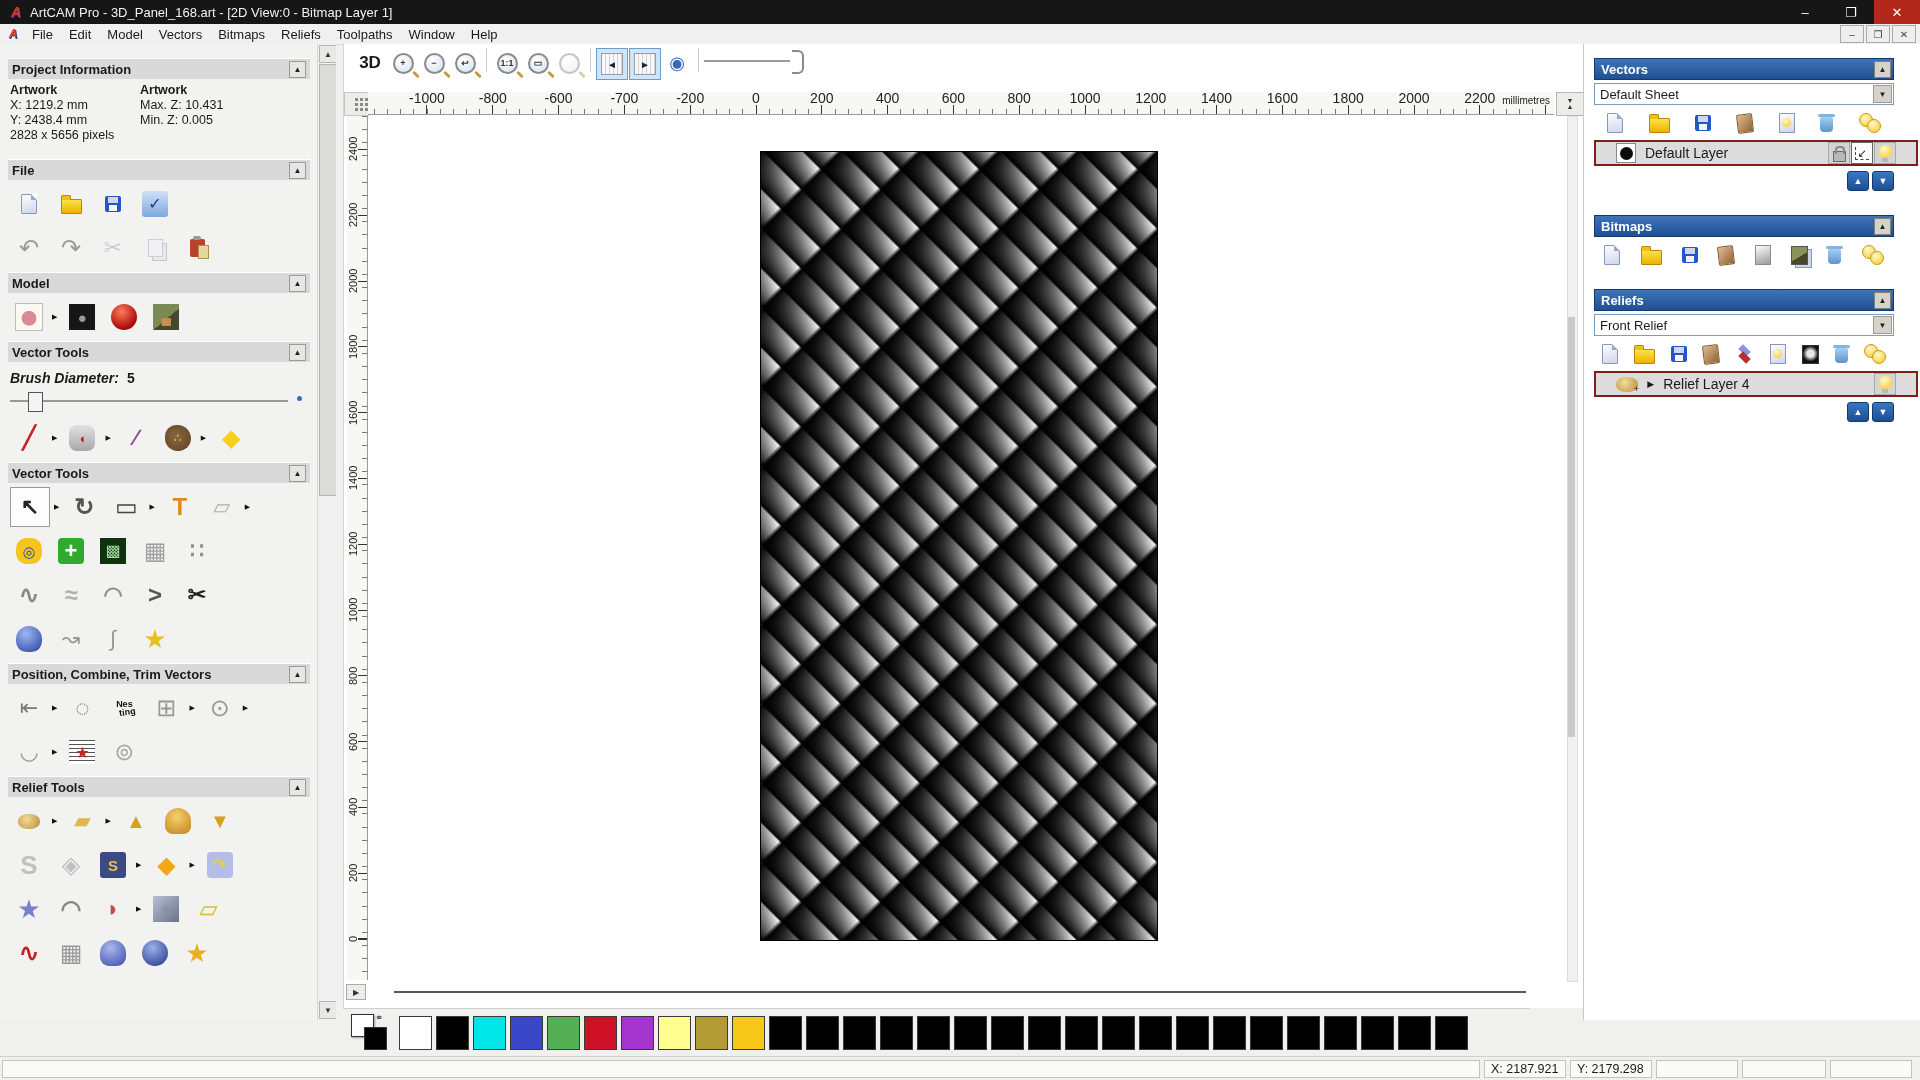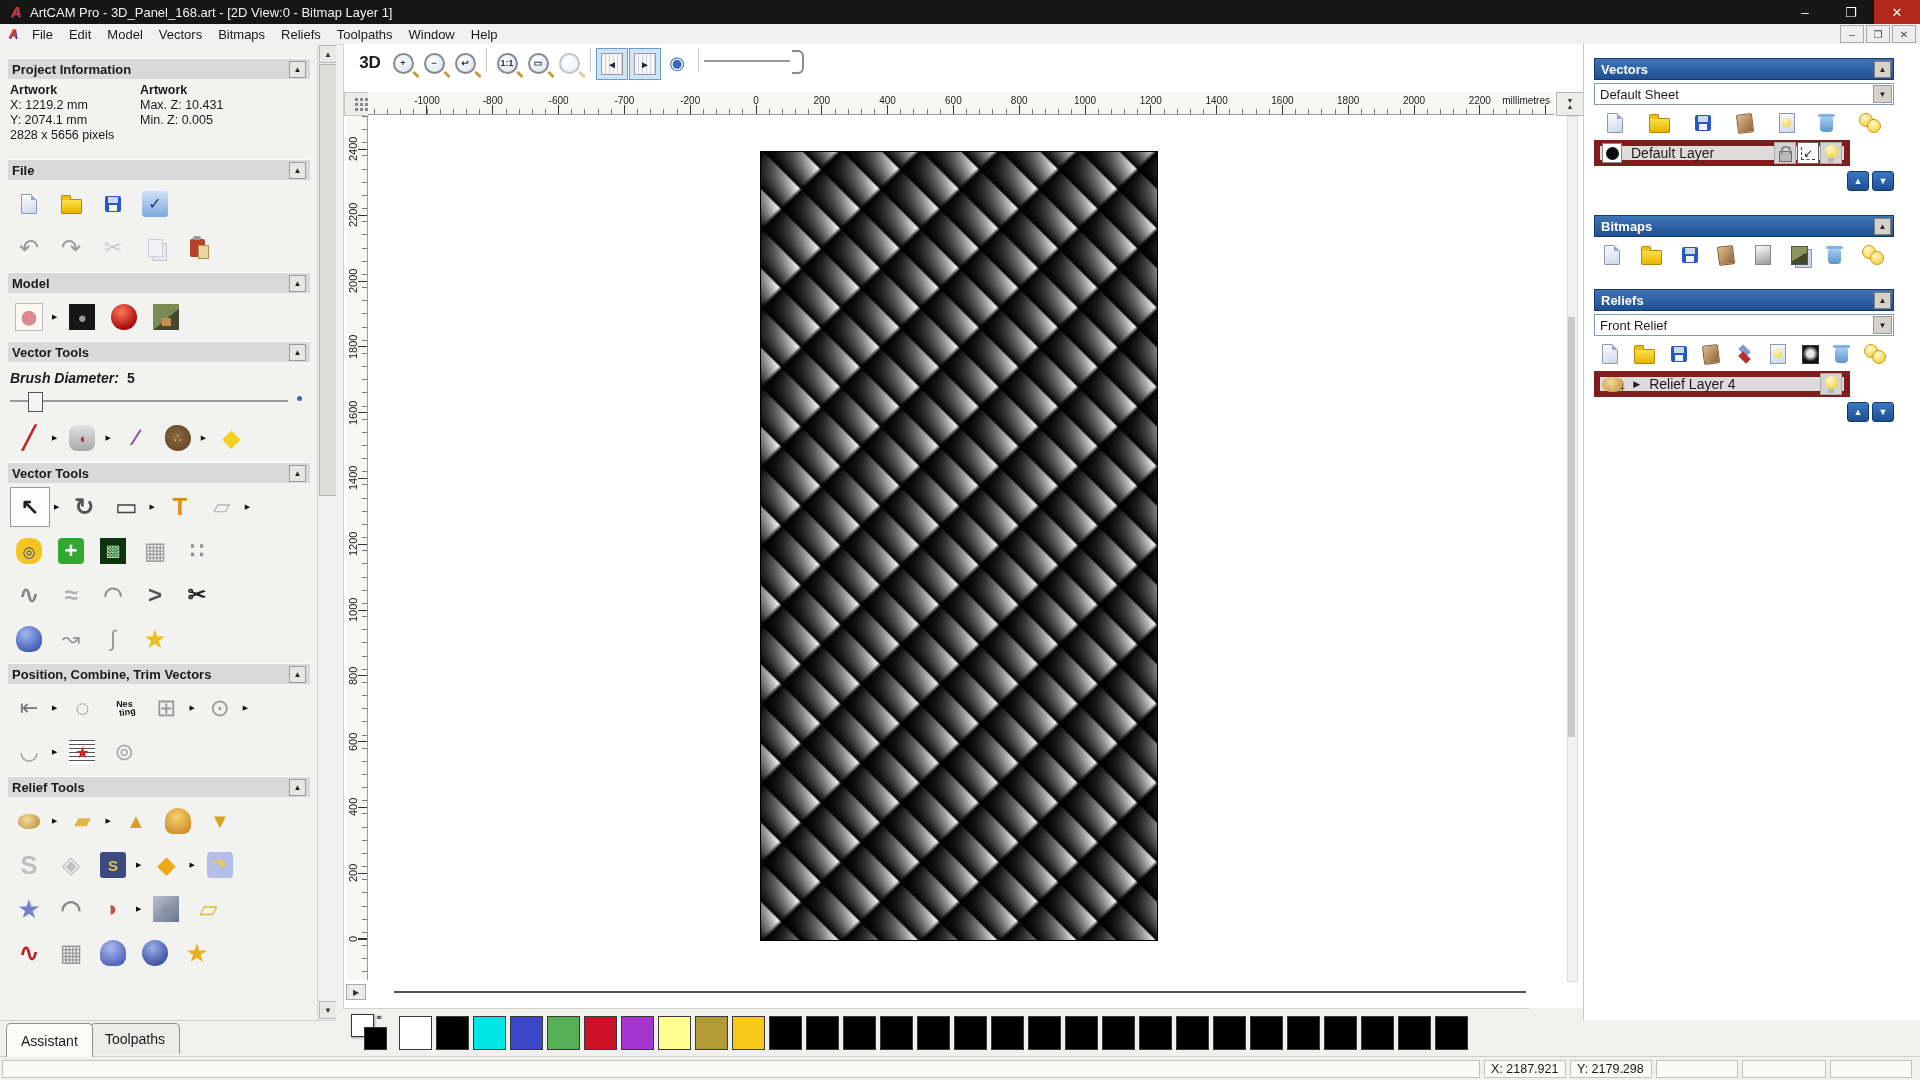--- a/index.html
+++ b/index.html
@@ -84,21 +84,21 @@
   #corner{position:absolute;left:0;top:48px;width:23px;height:22px;background:#ececea;border:1px solid #c5c5c3;
           display:flex;align-items:center;justify-content:center;}
   .grid-dots{width:3px;height:3px;background:#888;
      box-shadow:5px 0 #888,10px 0 #888,0 5px #888,5px 5px #888,10px 5px #888,0 -5px #888,5px -5px #888,10px -5px #888;}
   #hruler{position:absolute;left:24px;top:48px;width:1186px;height:22px;background:#f7f7f5;
      border-bottom:1px solid #9a9a9a;
      background-image:
        repeating-linear-gradient(90deg,transparent 0 58.5px,#333 58.5px 59.5px,transparent 59.5px 65.8px),
        repeating-linear-gradient(90deg,transparent 0 5.9px,#777 5.9px 6.9px,transparent 6.9px 13.16px);
      background-size:100% 9px,100% 5px;background-position:left bottom,left bottom;background-repeat:no-repeat;}
-  .hlab{position:absolute;bottom:8px;transform:translateX(-50%);font-size:10px;color:#222;}
+  .hlab{position:absolute;bottom:8px;transform:translateX(-50%);font-size:14px;color:#222;}
   #hunit{position:absolute;right:4px;bottom:8px;font-size:10px;color:#222;}
   #unit-box{position:absolute;left:1212px;top:48px;width:26px;height:22px;background:#ececea;
      border:1px solid #b5b5b3;display:flex;flex-direction:column;align-items:center;justify-content:center;font-size:7px;color:#333;line-height:6px;}
   #vruler{position:absolute;left:3px;top:72px;width:20px;height:864px;background:#f7f7f5;
      border-right:1px solid #9a9a9a;
      background-image:
        repeating-linear-gradient(180deg,transparent 0 32.9px,#333 32.9px 33.9px,transparent 33.9px 65.8px),
        repeating-linear-gradient(180deg,#777 0 1px,transparent 1px 13.16px);
      background-size:9px 100%,5px 100%;background-position:right top,right top;background-repeat:no-repeat;}
   .vlab{position:absolute;left:0;width:12px;height:40px;display:flex;align-items:center;justify-content:center;
@@ -122,22 +122,22 @@
   .rp-h{width:300px;height:22px;background:linear-gradient(#3f74b8,#1f4f94);color:#fff;font-weight:bold;
       display:flex;align-items:center;padding:0 2px 0 6px;box-sizing:border-box;border:1px solid #16396b;}
   .rp-h .coll{margin-left:auto;width:15px;height:15px;background:#d6d2ca;border:1px solid #808080;
       font-size:8px;color:#222;display:flex;align-items:center;justify-content:center;}
   .combo{width:300px;height:22px;background:#fff;border:1px solid #7f9db9;margin-top:3px;position:relative;
       display:flex;align-items:center;padding-left:5px;box-sizing:border-box;font-size:13px;}
   .combo .arr{position:absolute;right:1px;top:1px;bottom:1px;width:17px;background:#d6d2ca;border:1px solid #9a9a9a;
       display:flex;align-items:center;justify-content:center;font-size:8px;color:#222;}
   .rp-icons{width:300px;display:flex;align-items:center;margin:4px 0 2px 0;}
   .st{height:28px;flex:1 1 auto;}
-  .layer-row{width:256px;height:26px;background:#dcdcdc;border:6px solid #7f1d1d;display:flex;align-items:center;
-      padding:0 2px;box-sizing:border-box;margin-top:3px;}
+  .layer-row{width:324px;height:26px;background:#dcdcdc;border:2px solid #7f1d1d;display:flex;align-items:center;
+      padding:0 20px;box-sizing:border-box;margin-top:3px;}
   .layer-row .lname{margin-left:9px;font-size:14px;}
   .lr-right{margin-left:auto;display:flex;}
   .lr-box{width:20px;height:20px;background:#d4d4d2;border:1px solid #a8a8a8;display:flex;align-items:center;
       justify-content:center;margin-left:1px;}
   .lr-box.pressed{background:#fdfdfd;border:1px solid #666;}
   .updown{width:300px;display:flex;justify-content:flex-end;margin-top:5px;}
   .panel-gap{height:24px;}
   
   .i-chip{width:18px;height:18px;background:#fff;border:1px solid #8a8a8a;display:flex;align-items:center;justify-content:center;}
   .i-chip::after{content:"";width:13px;height:13px;border-radius:50%;background:#0a0a0a;}
@@ -230,21 +230,21 @@
   <div id="assistant">
     <div id="assistant-body">
         <div style="height: 14px;"></div>
         <div class="sec-h">
           <span>Project Information</span>
           <span class="coll">▲</span>
         </div>
         <div id="proj-body">
           <div class="pi-b">Artwork</div>
           <div>X: 1219.2 mm</div>
-          <div>Y: 2074.1 mm</div>
+          <div>Y: 2438.4 mm</div>
           <div>2828 x 5656 pixels</div>
           <div class="col2">
             <div class="pi-b">Artwork</div>
             <div>Max. Z: 10.431</div>
             <div>Min. Z: 0.005</div>
           </div>
         </div>
         <div class="sec-h">
           <span>File</span>
           <span class="coll">▲</span>
@@ -673,24 +673,20 @@
           </div>
         </div>
       </div>
     <div id="assistant-sb">
       <span class="sb-btn" style="top:1px;">▲</span>
       <span class="thumb"></span>
       <span class="sb-btn" style="bottom:1px;">▼</span>
     </div>
   </div>
 
-  <div id="tabs-left">
-    <span class="tab active" style="left:6px;">Assistant</span>
-    <span class="tab" style="left:90px;">Toolpaths</span>
-  </div>
 
   <div id="view2d">
     <div id="v-toolbar">
         <span class="tb-it tb-3d">3D</span>
         <span class="tb-it">
           <span class="i-mag">
             <span class="mgl">+</span>
           </span>
         </span>
         <span class="tb-it">

